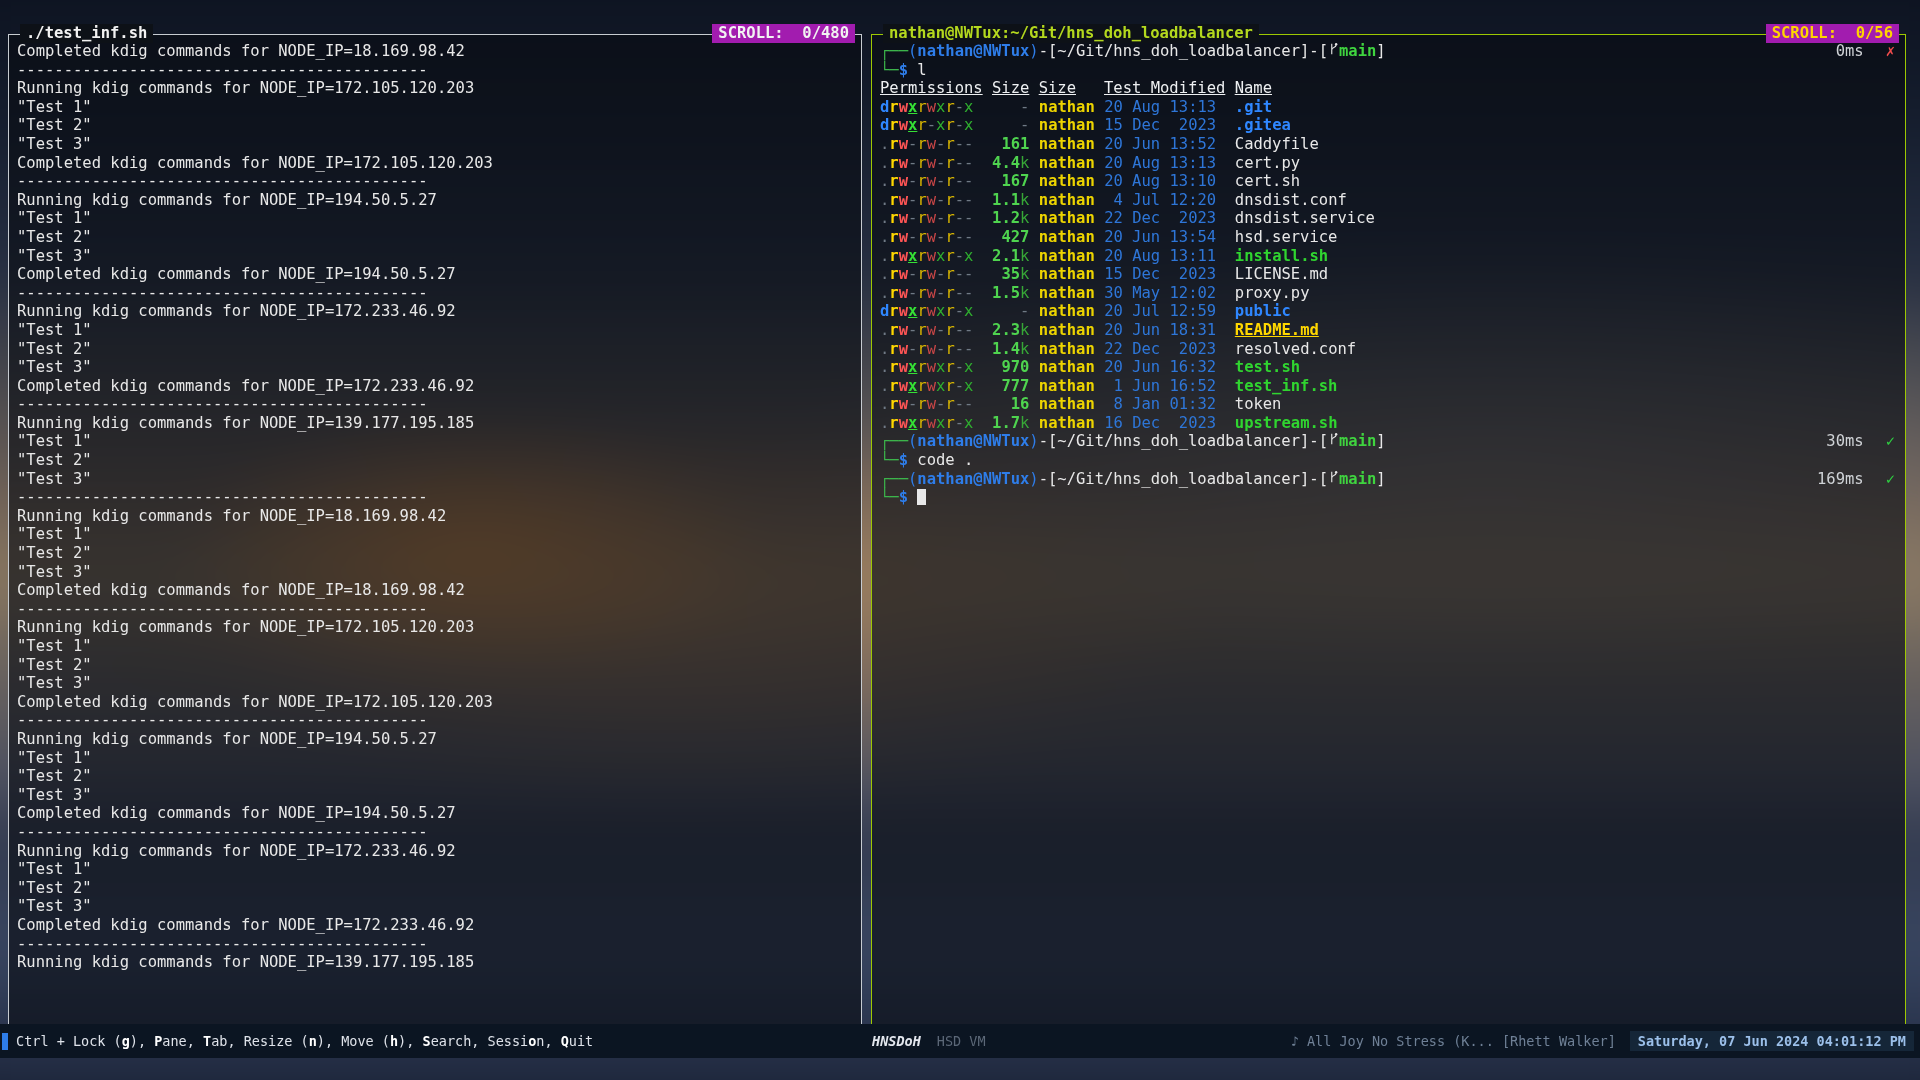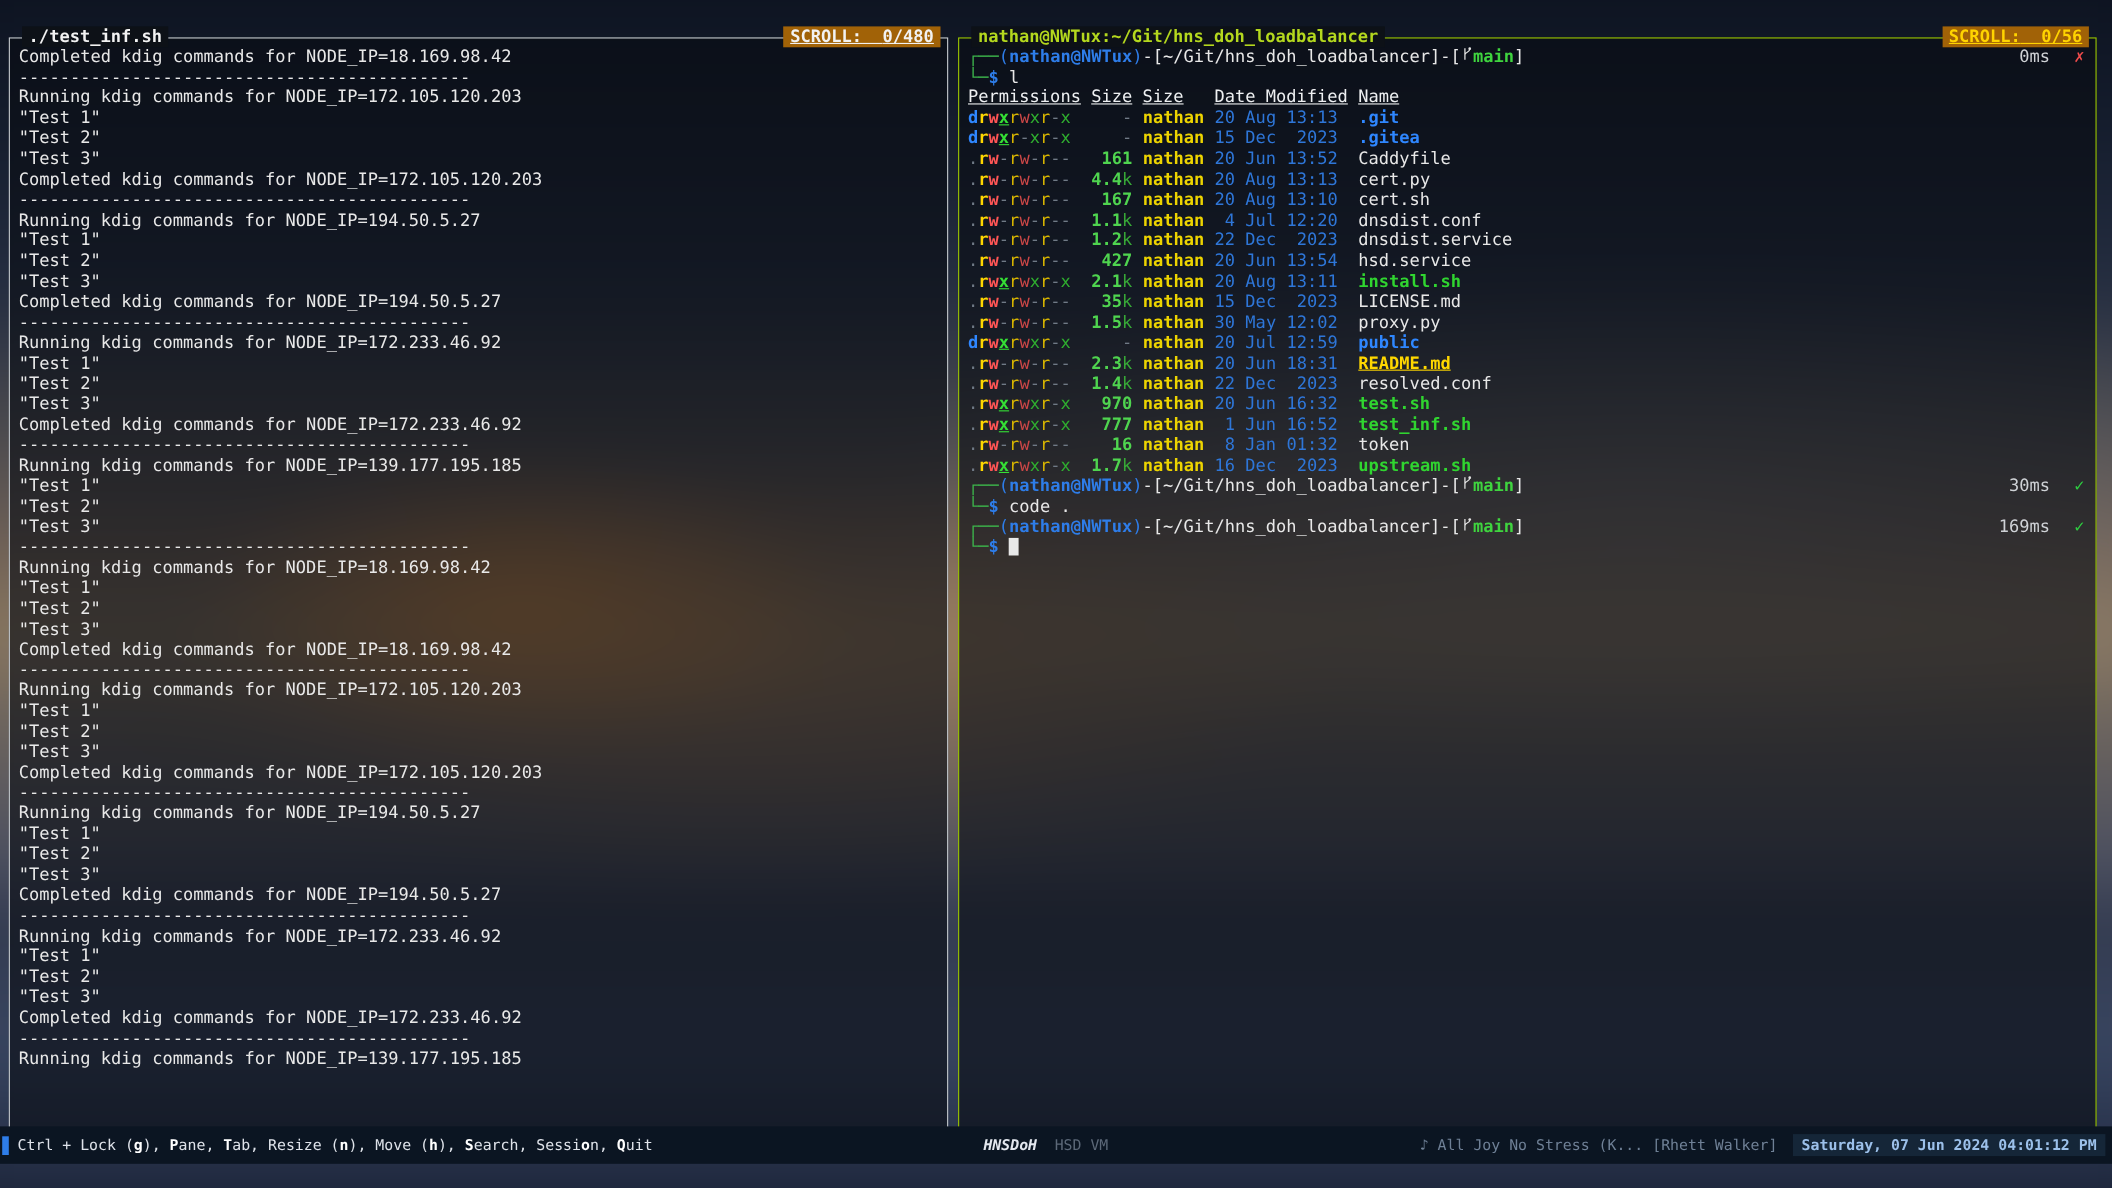--- a/index.html
+++ b/index.html
@@ -15,21 +15,21 @@
   }
 
   
   .panes{position:absolute;left:8px;right:14px;top:14px;bottom:48px;display:flex;gap:9px;z-index:2;}
   .pane{position:relative;background:rgba(9,13,19,0.63);font-size:15.5px;line-height:18.6px;color:var(--text);margin-top:20px;}
   .pane.inactive{border:1px solid var(--pane-border-inactive);}
   .pane.active{border:1px solid var(--pane-border-active);}
   .pane-title{position:absolute;top:-11px;left:11px;padding:0 6px;background:#0d1117;font-weight:bold;white-space:pre;}
   .pane.inactive .pane-title{color:#f2f2f2;}
   .pane.active .pane-title{color:var(--pane-title-active);}
-  .pane-scroll{position:absolute;top:-11px;right:6px;padding:0 6px;background:#a16207;font-weight:bold;white-space:pre;text-decoration:underline;}
+  .pane-scroll{position:absolute;top:-11px;right:6px;padding:0 6px;background:#a21caf;font-weight:bold;white-space:pre;}
   .pane-scroll.white{color:var(--scroll-left);}
   .pane-scroll.yellow{color:var(--scroll-right);}
   .pane-body{position:absolute;inset:0;padding:7px 10px 0 8px;overflow:hidden;}
   #left-pane{width:852px;flex:none;}
   #right-pane{flex:1;}
 
   .term-line{white-space:pre;height:18.6px;}
   .prompt-line{display:flex;}
   .grow{flex:1;}
 
@@ -64,21 +64,21 @@
   .n-readme{color:var(--readme-yellow);font-weight:bold;text-decoration:underline;}
 
   .branch-icon{display:inline-block;width:11px;height:14px;vertical-align:-2px;}
 
   
   .statusbar{position:absolute;left:0;right:0;bottom:22px;height:34px;background:var(--status-bg);z-index:3;
     display:flex;align-items:center;font-size:13.5px;color:var(--status-text);}
   .status-accent{width:6px;height:17px;background:var(--status-accent);margin:0 8px 0 2px;flex:none;}
   .keys{white-space:pre;}
   .keys .key{color:#ffffff;font-weight:bold;}
-  .status-center{position:absolute;left:894px;display:flex;gap:16px;align-items:flex-end;}
+  .status-center{position:absolute;left:872px;display:flex;gap:16px;align-items:flex-end;}
   .host-label{font-weight:bold;font-style:italic;color:#e3e7ee;}
   .session-label{color:var(--status-dim);}
   .status-right{margin-left:auto;display:flex;align-items:center;gap:14px;padding-right:6px;}
   .music{color:var(--music-text);white-space:pre;}
   .music .note{margin-right:8px;}
   .clock{color:var(--clock-text);font-weight:bold;background:#152638;padding:2px 8px;white-space:pre;}
 </style>
 </head>
 <body>
 
@@ -145,21 +145,21 @@
 
   <div class="pane active" id="right-pane">
     <span class="pane-title">nathan@NWTux:~/Git/hns_doh_loadbalancer</span>
     <span class="pane-scroll yellow"><span>SCROLL:</span>  <span>0/56</span></span>
     <div class="pane-body" id="right-body">
         <div class="term-line prompt-line"><span class="frame">┌──</span><span class="paren">(</span><span class="userhost">nathan@NWTux</span><span class="paren">)</span><span class="plainseg">-[</span><span class="plainseg">~/Git/hns_doh_loadbalancer</span><span class="plainseg">]-[</span><span class="branch-icon"><svg width="11" height="14" viewBox="0 0 12 16">
               <path d="M4 2 L4 14 M4 9 C4 5.5 9 7 9 3" fill="none" stroke="#e6e6e6" stroke-width="1.3"></path>
               <circle cx="9" cy="2.6" r="1.4" fill="#e6e6e6"></circle>
             </svg></span><span class="branch">main</span><span class="plainseg">]</span><span class="grow"></span><span class="timer">0ms</span><span class="mark-fail">✗</span></div>
         <div class="term-line"><span class="frame">└─</span><span class="dollar">$</span><span class="cmdtext"> l</span></div>
-        <div class="term-line"><span class="hdr">Permissions</span> <span class="hdr">Size</span> <span class="hdr">Size</span>   <span class="hdr">Date Modified</span> <span class="hdr">Name</span></div>
+        <div class="term-line"><span class="hdr">Permissions</span> <span class="hdr">Size</span> <span class="hdr">Size</span>   <span class="hdr">Test Modified</span> <span class="hdr">Name</span></div>
         <div class="term-line"><span class="pm-d">d</span><span class="pm-r u">r</span><span class="pm-w u">w</span><span class="pm-x u">x</span><span class="pm-r">r</span><span class="pm-w">w</span><span class="pm-x">x</span><span class="pm-r">r</span><span class="pm-dim">-</span><span class="pm-x">x</span>     <span class="size-dim">-</span> <span class="owner">nathan</span> <span class="fdate">20 Aug 13:13 </span> <span class="n-dir">.git</span></div>
         <div class="term-line"><span class="pm-d">d</span><span class="pm-r u">r</span><span class="pm-w u">w</span><span class="pm-x u">x</span><span class="pm-r">r</span><span class="pm-dim">-</span><span class="pm-x">x</span><span class="pm-r">r</span><span class="pm-dim">-</span><span class="pm-x">x</span>     <span class="size-dim">-</span> <span class="owner">nathan</span> <span class="fdate">15 Dec  2023 </span> <span class="n-dir">.gitea</span></div>
         <div class="term-line"><span class="pm-dim">.</span><span class="pm-r u">r</span><span class="pm-w u">w</span><span class="pm-dim">-</span><span class="pm-r">r</span><span class="pm-w">w</span><span class="pm-dim">-</span><span class="pm-r">r</span><span class="pm-dim">-</span><span class="pm-dim">-</span>   <span class="size-n">161</span> <span class="owner">nathan</span> <span class="fdate">20 Jun 13:52 </span> <span class="n-file">Caddyfile</span></div>
         <div class="term-line"><span class="pm-dim">.</span><span class="pm-r u">r</span><span class="pm-w u">w</span><span class="pm-dim">-</span><span class="pm-r">r</span><span class="pm-w">w</span><span class="pm-dim">-</span><span class="pm-r">r</span><span class="pm-dim">-</span><span class="pm-dim">-</span>  <span class="size-n">4.4</span><span class="size-u">k</span> <span class="owner">nathan</span> <span class="fdate">20 Aug 13:13 </span> <span class="n-file">cert.py</span></div>
         <div class="term-line"><span class="pm-dim">.</span><span class="pm-r u">r</span><span class="pm-w u">w</span><span class="pm-dim">-</span><span class="pm-r">r</span><span class="pm-w">w</span><span class="pm-dim">-</span><span class="pm-r">r</span><span class="pm-dim">-</span><span class="pm-dim">-</span>   <span class="size-n">167</span> <span class="owner">nathan</span> <span class="fdate">20 Aug 13:10 </span> <span class="n-file">cert.sh</span></div>
         <div class="term-line"><span class="pm-dim">.</span><span class="pm-r u">r</span><span class="pm-w u">w</span><span class="pm-dim">-</span><span class="pm-r">r</span><span class="pm-w">w</span><span class="pm-dim">-</span><span class="pm-r">r</span><span class="pm-dim">-</span><span class="pm-dim">-</span>  <span class="size-n">1.1</span><span class="size-u">k</span> <span class="owner">nathan</span> <span class="fdate"> 4 Jul 12:20 </span> <span class="n-file">dnsdist.conf</span></div>
         <div class="term-line"><span class="pm-dim">.</span><span class="pm-r u">r</span><span class="pm-w u">w</span><span class="pm-dim">-</span><span class="pm-r">r</span><span class="pm-w">w</span><span class="pm-dim">-</span><span class="pm-r">r</span><span class="pm-dim">-</span><span class="pm-dim">-</span>  <span class="size-n">1.2</span><span class="size-u">k</span> <span class="owner">nathan</span> <span class="fdate">22 Dec  2023 </span> <span class="n-file">dnsdist.service</span></div>
         <div class="term-line"><span class="pm-dim">.</span><span class="pm-r u">r</span><span class="pm-w u">w</span><span class="pm-dim">-</span><span class="pm-r">r</span><span class="pm-w">w</span><span class="pm-dim">-</span><span class="pm-r">r</span><span class="pm-dim">-</span><span class="pm-dim">-</span>   <span class="size-n">427</span> <span class="owner">nathan</span> <span class="fdate">20 Jun 13:54 </span> <span class="n-file">hsd.service</span></div>
         <div class="term-line"><span class="pm-dim">.</span><span class="pm-r u">r</span><span class="pm-w u">w</span><span class="pm-x u">x</span><span class="pm-r">r</span><span class="pm-w">w</span><span class="pm-x">x</span><span class="pm-r">r</span><span class="pm-dim">-</span><span class="pm-x">x</span>  <span class="size-n">2.1</span><span class="size-u">k</span> <span class="owner">nathan</span> <span class="fdate">20 Aug 13:11 </span> <span class="n-exec">install.sh</span></div>
         <div class="term-line"><span class="pm-dim">.</span><span class="pm-r u">r</span><span class="pm-w u">w</span><span class="pm-dim">-</span><span class="pm-r">r</span><span class="pm-w">w</span><span class="pm-dim">-</span><span class="pm-r">r</span><span class="pm-dim">-</span><span class="pm-dim">-</span>   <span class="size-n">35</span><span class="size-u">k</span> <span class="owner">nathan</span> <span class="fdate">15 Dec  2023 </span> <span class="n-file">LICENSE.md</span></div>

